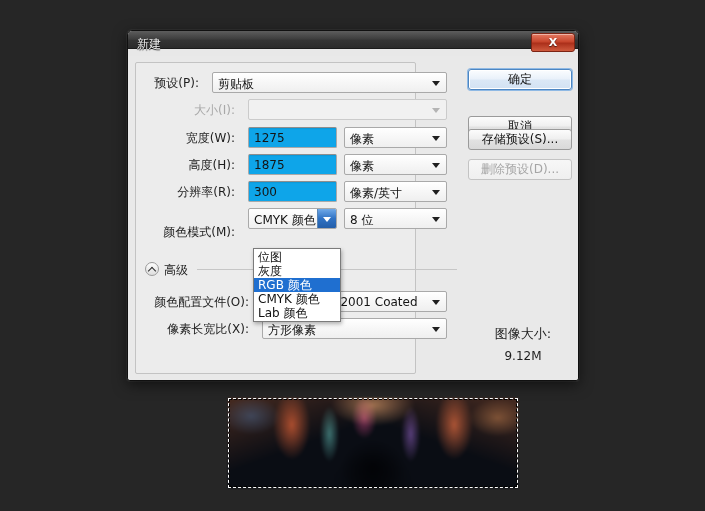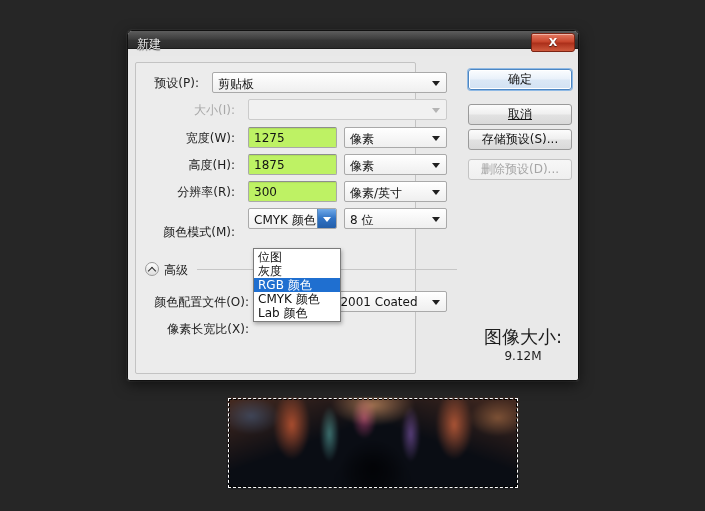--- a/index.html
+++ b/index.html
@@ -116,21 +116,21 @@
     right: 0; top: 3px;
     font-size: 12px; color: #1d1d1d;
     white-space: nowrap;
     font-family: "DejaVu Sans", "Liberation Sans", sans-serif;
   }
   .lbl.dim { color: #a8a8a8; }
 
   .txtbox {
     position: absolute;
     height: 21px;
-    background: #bef264;
+    background: #0ea5e9;
     border: 1px solid #a9a9a9;
     border-top-color: #8e8e8e;
     border-radius: 2px;
     box-shadow: inset 0 1px 1px rgba(0,0,0,.08);
   }
   .txtbox .val {
     position: absolute; left: 5px; top: 3px;
     font-size: 12px; color: #141414;
     white-space: nowrap;
   }
@@ -235,21 +235,21 @@
     box-shadow: 0 0 0 1px #8fb9e4, inset 0 0 0 1px #ffffff;
     background: linear-gradient(#fbfdff, #e9f1fa 48%, #dbe8f6 52%, #d2e2f3);
     text-align: center;
   }
   .btn.disabled { color: #a5a5a5; border-color: #c3c3c3;
     background: linear-gradient(#f7f7f7, #efefef); }
 
   #imgsize-label {
     position: absolute; left: 340px; top: 269px;
     width: 110px; text-align: center;
-    font-size: 18px; color: #1d1d1d;
+    font-size: 13px; color: #1d1d1d;
   }
   #imgsize-value {
     position: absolute; left: 340px; top: 293px;
     width: 110px; text-align: center;
     font-size: 12px; color: #1d1d1d;
   }
 </style>
 </head>
 <body>
 
@@ -354,26 +354,30 @@
         <div class="row" style="left:0px; top:228px; width:312px;">
           <div class="lbl" style="right:199px;">颜色配置文件(O):</div>
           <div class="combo" style="left:126px; width:185px;">
             <span class="val">Japan Color 2001 Coated</span>
             <span class="arrow"></span>
           </div>
         </div>
 
         <div class="row" style="left:0px; top:255px; width:312px;">
           <div class="lbl" style="right:199px;">像素长宽比(X):</div>
+          <div class="combo" style="left:126px; width:185px;">
+            <span class="val">方形像素</span>
+            <span class="arrow"></span>
+          </div>
         </div>
 
       </div>
 
       <div class="btn default" style="left:340px; top:13px;">确定</div>
-      <div class="btn" style="left:340px; top:48px;text-decoration:underline;">取消</div>
+      <div class="btn" style="left:340px; top:60px;text-decoration:underline;">取消</div>
       <div class="btn" style="left:340px; top:73px;">存储预设(S)...</div>
       <div class="btn disabled" style="left:340px; top:103px;">删除预设(D)...</div>
 
       <div id="imgsize-label">图像大小:</div>
       <div id="imgsize-value">9.12M</div>
 
     </div>
   </div>
 
   <div id="dropdown">

